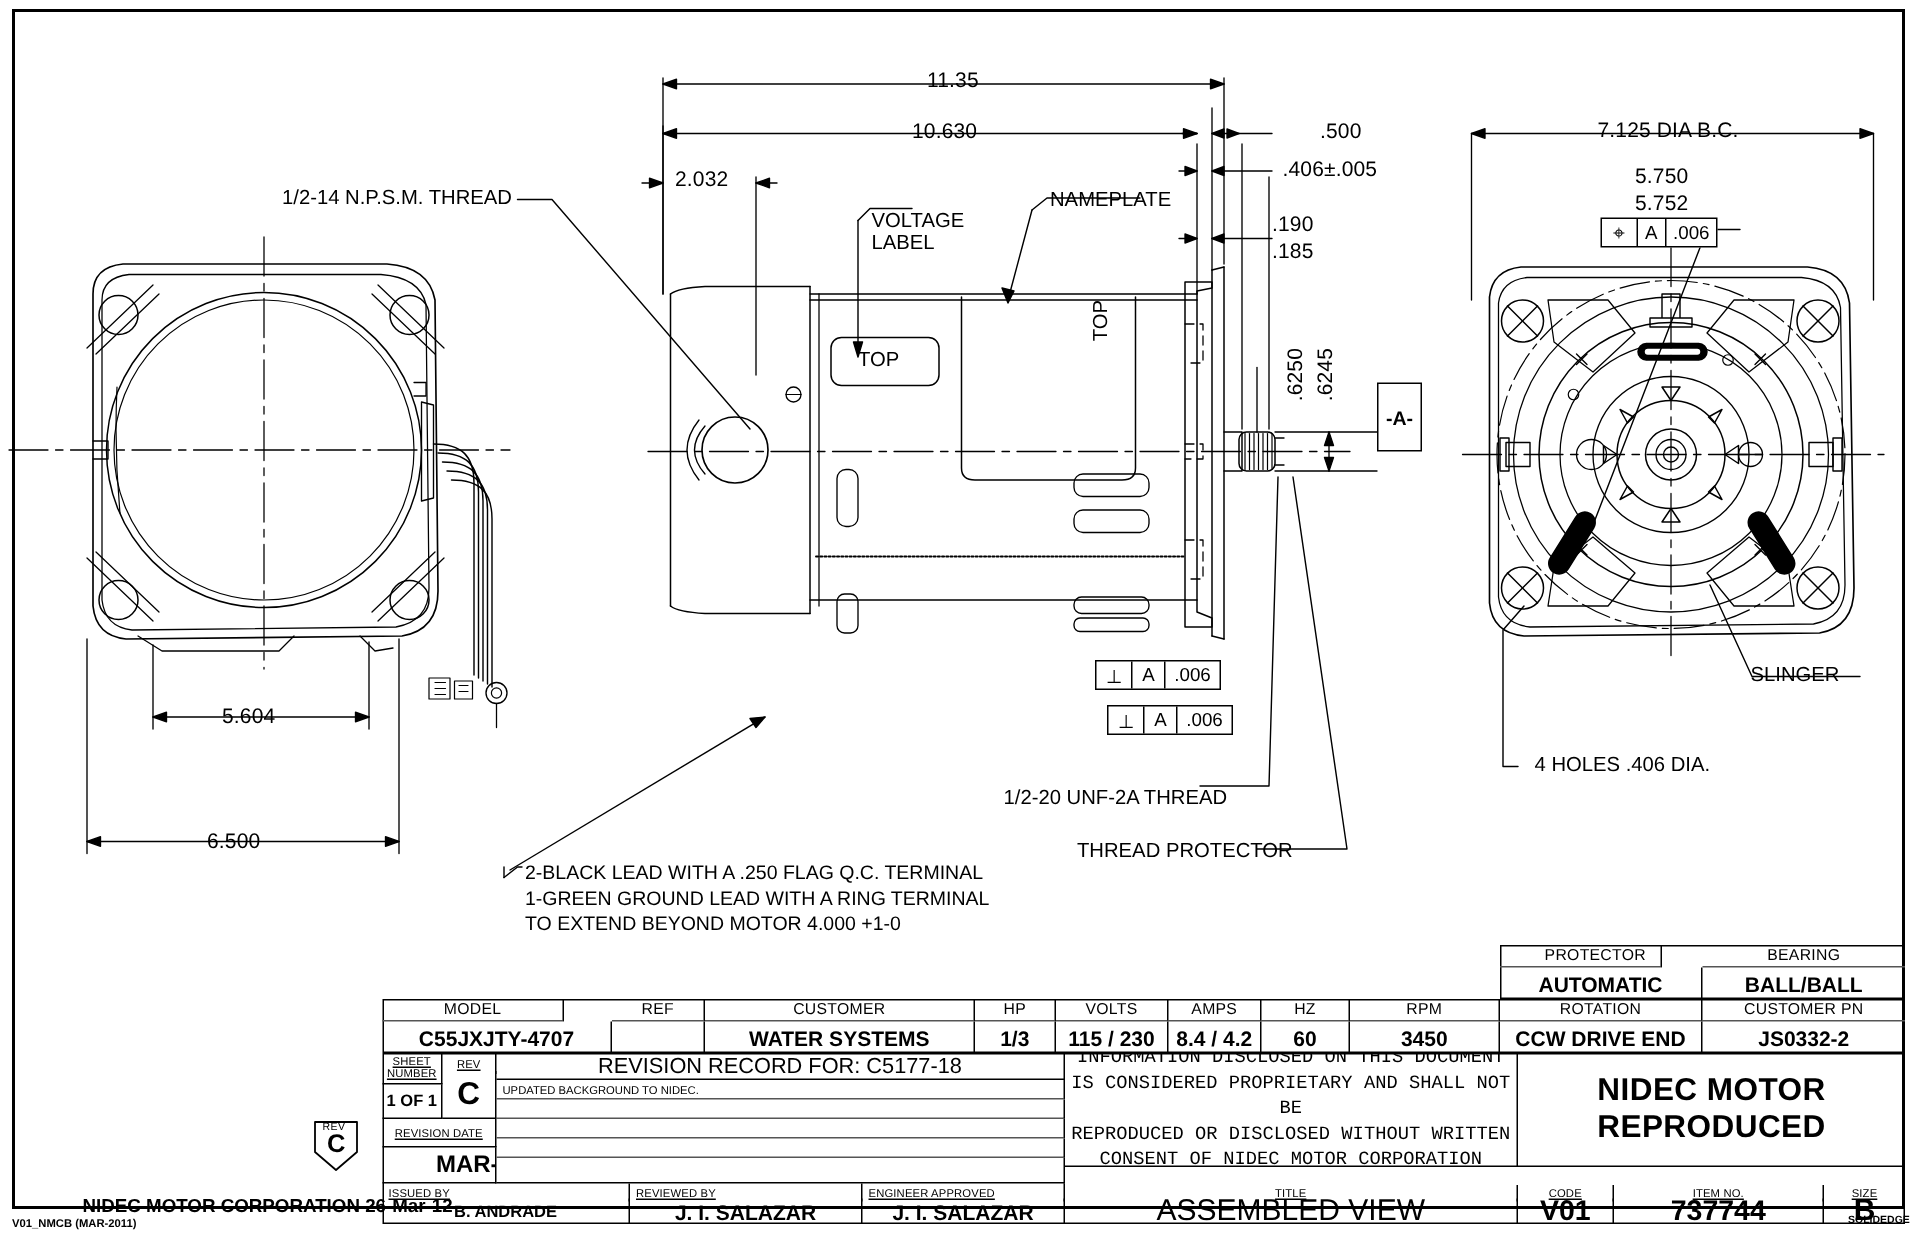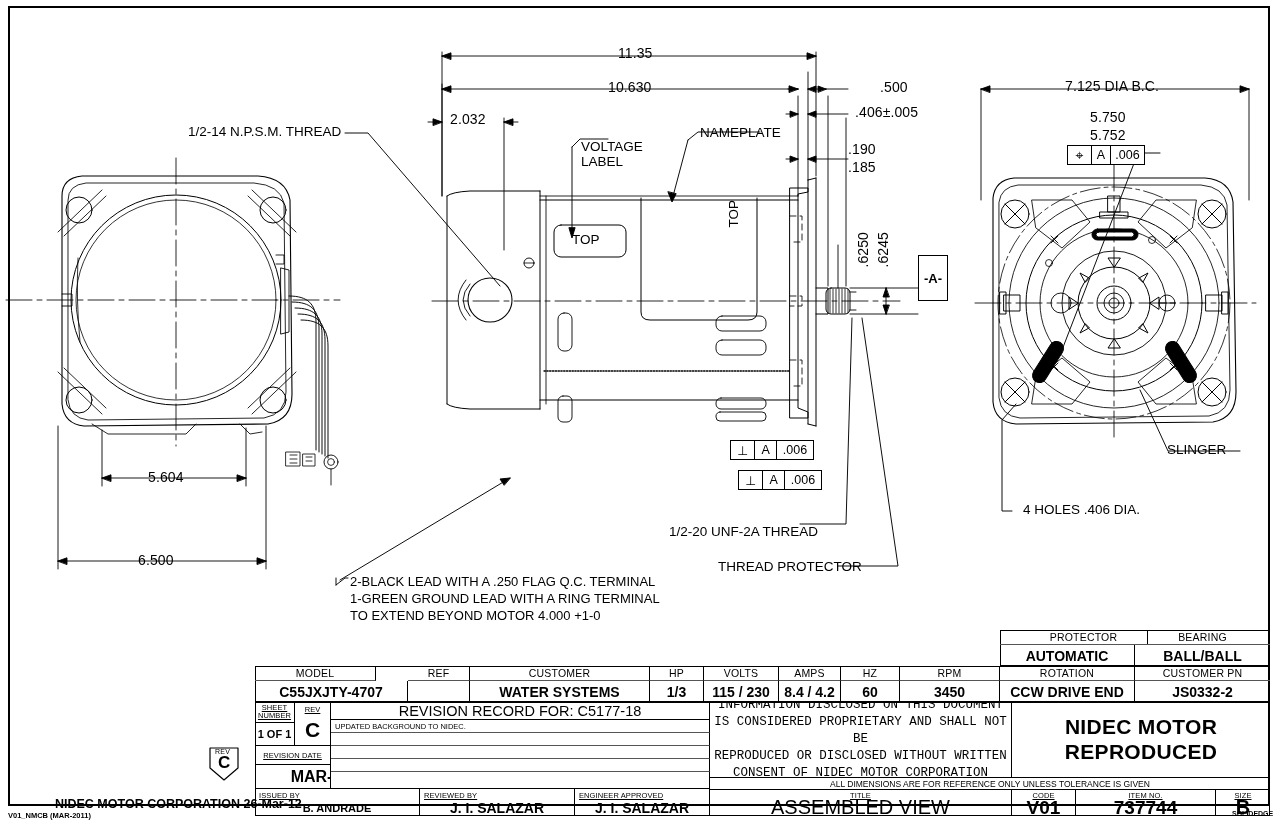--- a/index.html
+++ b/index.html
@@ -380,21 +380,21 @@
   <div class="datum" style="left:918px;top:255px;width:30px;height:46px;">-A-</div>
 
   <div class="t" style="left:215px;top:748px;font-size:7px;letter-spacing:.3px;">REV</div>
   <div class="t" style="left:218px;top:754px;font-size:17px;font-weight:bold;">C</div>
 
   <div class="t" style="left:55px;top:798px;font-size:12.5px;font-weight:bold;">NIDEC MOTOR CORPORATION 26-Mar-12</div>
   <div class="t" style="left:8px;top:812px;font-size:7.5px;font-weight:bold;">V01_NMCB (MAR-2011)</div>
   <div class="t" style="left:1232px;top:810px;font-size:7px;font-weight:bold;">SOLIDEDGE</div>
 
   <div class="tb" style="left:1000px;top:630px;width:270px;height:36px;"></div>
-  <div class="cell hdr thin br" style="left:1000px;top:630px;width:148px;height:15px;padding-left:20px;">PROTECTOR</div>
+  <div class="cell hdr thin br" style="left:1000px;top:630px;width:108px;height:15px;padding-left:20px;">PROTECTOR</div>
   <div class="cell hdr thin" style="left:1135px;top:630px;width:135px;height:15px;">BEARING</div>
   <div class="cell val br" style="left:1000px;top:645px;width:135px;height:21px;">AUTOMATIC</div>
   <div class="cell val" style="left:1135px;top:645px;width:135px;height:21px;">BALL/BALL</div>
 
   <div class="tb" style="left:255px;top:666px;width:1015px;height:36px;"></div>
   <div class="cell hdr thin br" style="left:255px;top:666px;width:121px;height:15px;">MODEL</div>
   <div class="cell hdr thin br" style="left:408px;top:666px;width:62px;height:15px;">REF</div>
   <div class="cell hdr thin br" style="left:470px;top:666px;width:180px;height:15px;">CUSTOMER</div>
   <div class="cell hdr thin br" style="left:650px;top:666px;width:54px;height:15px;">HP</div>
   <div class="cell hdr thin br" style="left:704px;top:666px;width:75px;height:15px;">VOLTS</div>
@@ -444,21 +444,20 @@
     <span>IS CONSIDERED PROPRIETARY AND SHALL NOT BE</span>
     <span>REPRODUCED OR DISCLOSED WITHOUT WRITTEN</span>
     <span>CONSENT OF NIDEC MOTOR CORPORATION</span>
   </div>
 
   <div class="cell bb" style="left:1012px;top:702px;width:258px;height:76px;flex-direction:column;">
     <span class="nidec">NIDEC MOTOR</span>
     <span class="nidec">REPRODUCED</span>
   </div>
 
-  <div class="cell bb" style="left:710px;top:778px;width:560px;height:12px;font-size:8.5px;">ALL DIMENSIONS ARE FOR REFERENCE ONLY UNLESS TOLERANCE IS GIVEN</div>
 
   <div class="cell tiny br" style="left:710px;top:790px;width:302px;height:11px;">TITLE</div>
   <div class="cell br" style="left:710px;top:799px;width:302px;height:17px;font-size:20px;">ASSEMBLED VIEW</div>
   <div class="cell tiny br" style="left:1012px;top:790px;width:64px;height:11px;">CODE</div>
   <div class="cell br" style="left:1012px;top:799px;width:64px;height:17px;font-size:19px;font-weight:bold;">V01</div>
   <div class="cell tiny br" style="left:1076px;top:790px;width:140px;height:11px;">ITEM NO.</div>
   <div class="cell br" style="left:1076px;top:799px;width:140px;height:17px;font-size:19px;font-weight:bold;">737744</div>
   <div class="cell tiny" style="left:1216px;top:790px;width:54px;height:11px;">SIZE</div>
   <div class="cell" style="left:1216px;top:799px;width:54px;height:17px;font-size:20px;font-weight:bold;">B</div>
 </div>

